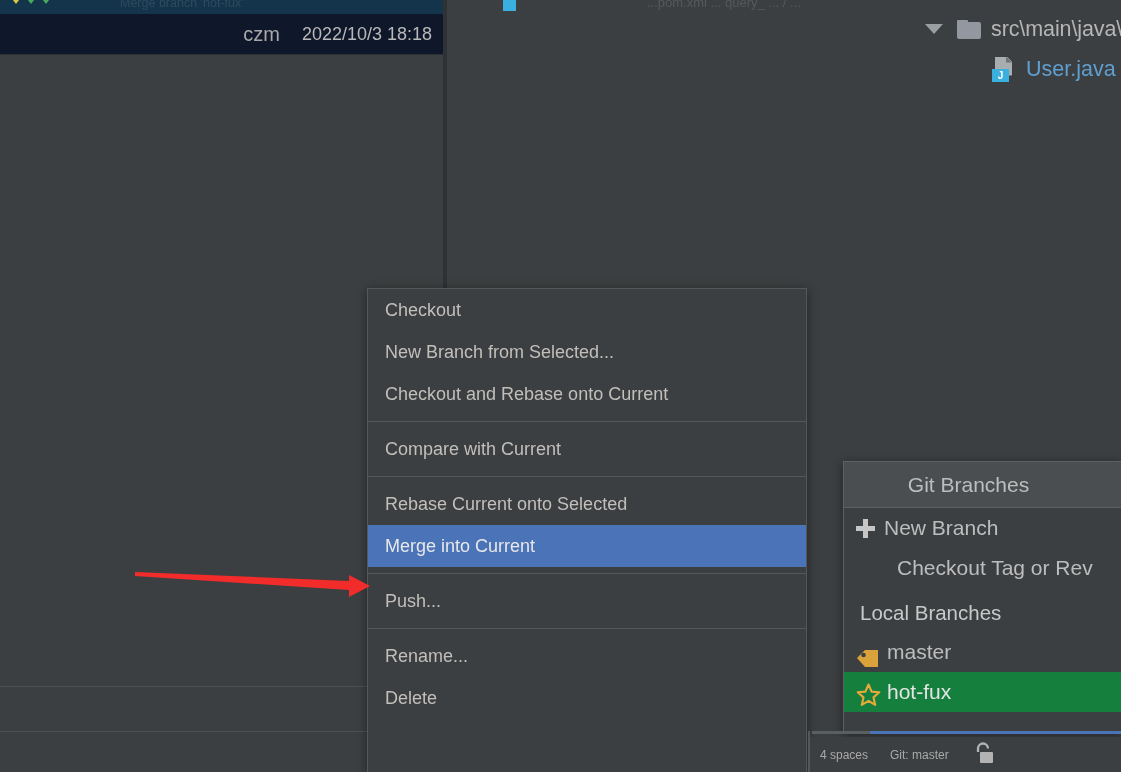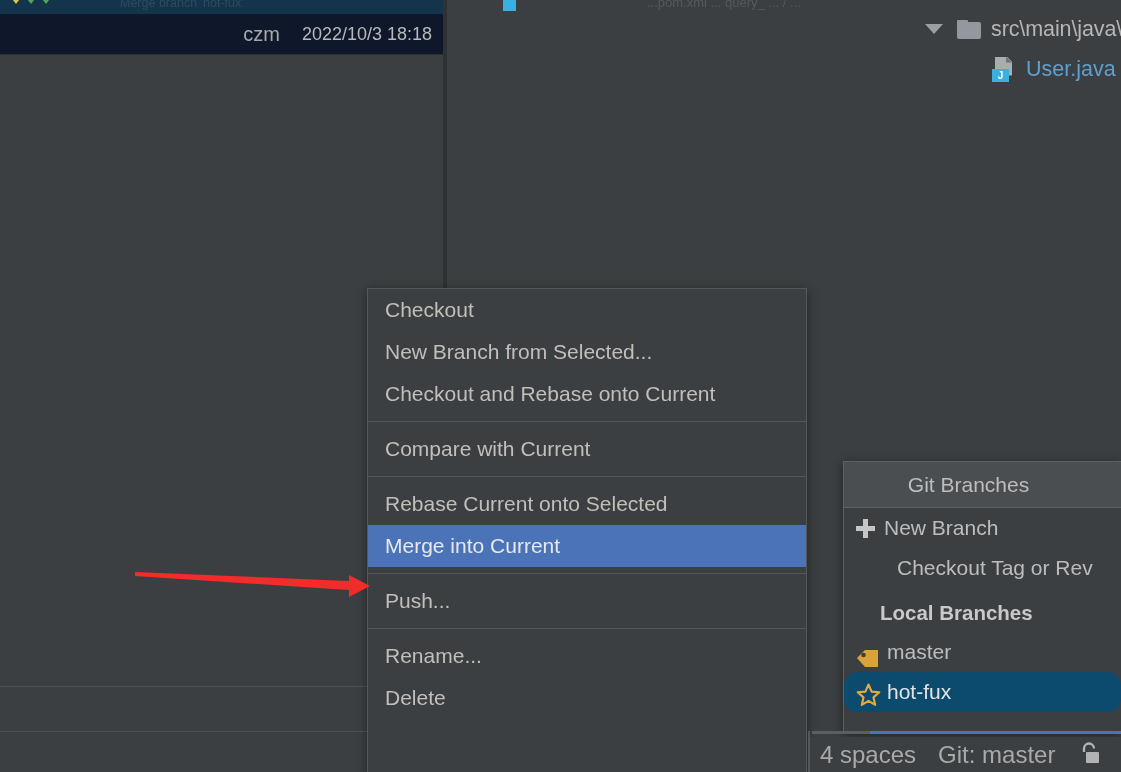--- a/index.html
+++ b/index.html
@@ -223,21 +223,21 @@
     border-bottom: none;
     box-sizing: border-box;
     box-shadow: 0 2px 10px rgba(0,0,0,0.45);
     z-index: 20;
     overflow: hidden;
   }
   .ctx-item {
     height: 42px;
     line-height: 42px;
     padding-left: 17px;
-    font-size: 21px;
+    font-size: 18px;
     color: #c2bfbb;
     white-space: nowrap;
     box-sizing: border-box;
   }
   .ctx-item.selected {
     background: #4a73b8;
     color: #e8e8e8;
   }
   .ctx-sep {
     height: 1px;
@@ -275,27 +275,27 @@
     line-height: 40px;
     display: flex;
     align-items: center;
     padding-left: 12px;
     font-size: 21px;
     color: #bdbdbd;
     white-space: nowrap;
     box-sizing: border-box;
   }
   .gp-item.indent { padding-left: 53px; }
-  .gp-item.selected { background: #0c4a6e; color: #e4e4e4; border-radius: 13px; }
+  .gp-item.selected { background: #15803d; color: #e4e4e4; }
   .gp-header {
     height: 38px;
     line-height: 38px;
-    padding-left: 36px;
+    padding-left: 16px;
     font-size: 20.5px;
-    font-weight: bold;
+    font-weight: normal;
     color: #c9c9c9;
     margin-top: 6px;
   }
   .plus-ico {
     position: relative;
     width: 19px; height: 19px;
     margin-right: 9px;
     flex: none;
   }
   .plus-ico:before, .plus-ico:after {
@@ -323,21 +323,21 @@
     width: 313px; height: 35px;
     background: #3c3f41;
     display: flex;
     align-items: center;
     gap: 22px;
     padding-left: 12px;
     box-sizing: border-box;
     z-index: 40;
   }
   .status-bar .sb-text {
-    font-size: 24px;
+    font-size: 12px;
     color: #a9a9a9;
     white-space: nowrap;
   }
   .status-divider {
     position: absolute;
     left: 808px; top: 731px;
     width: 2px; height: 41px;
     background: #54585a;
     z-index: 41;
   }

